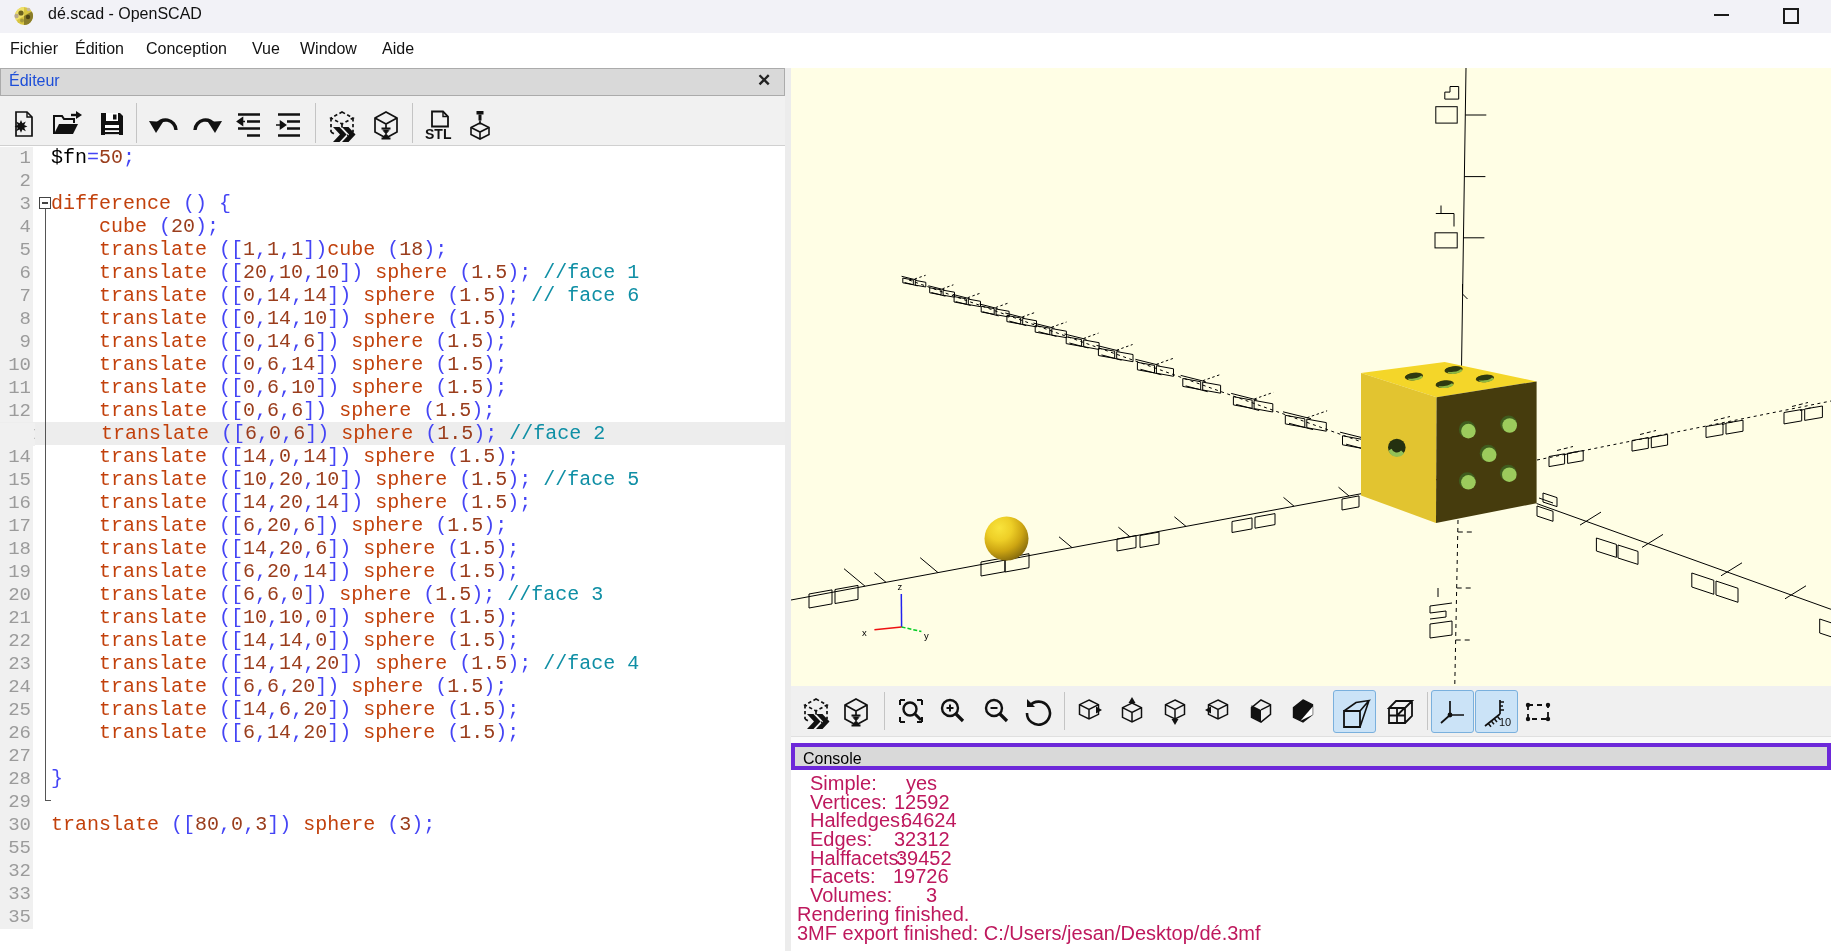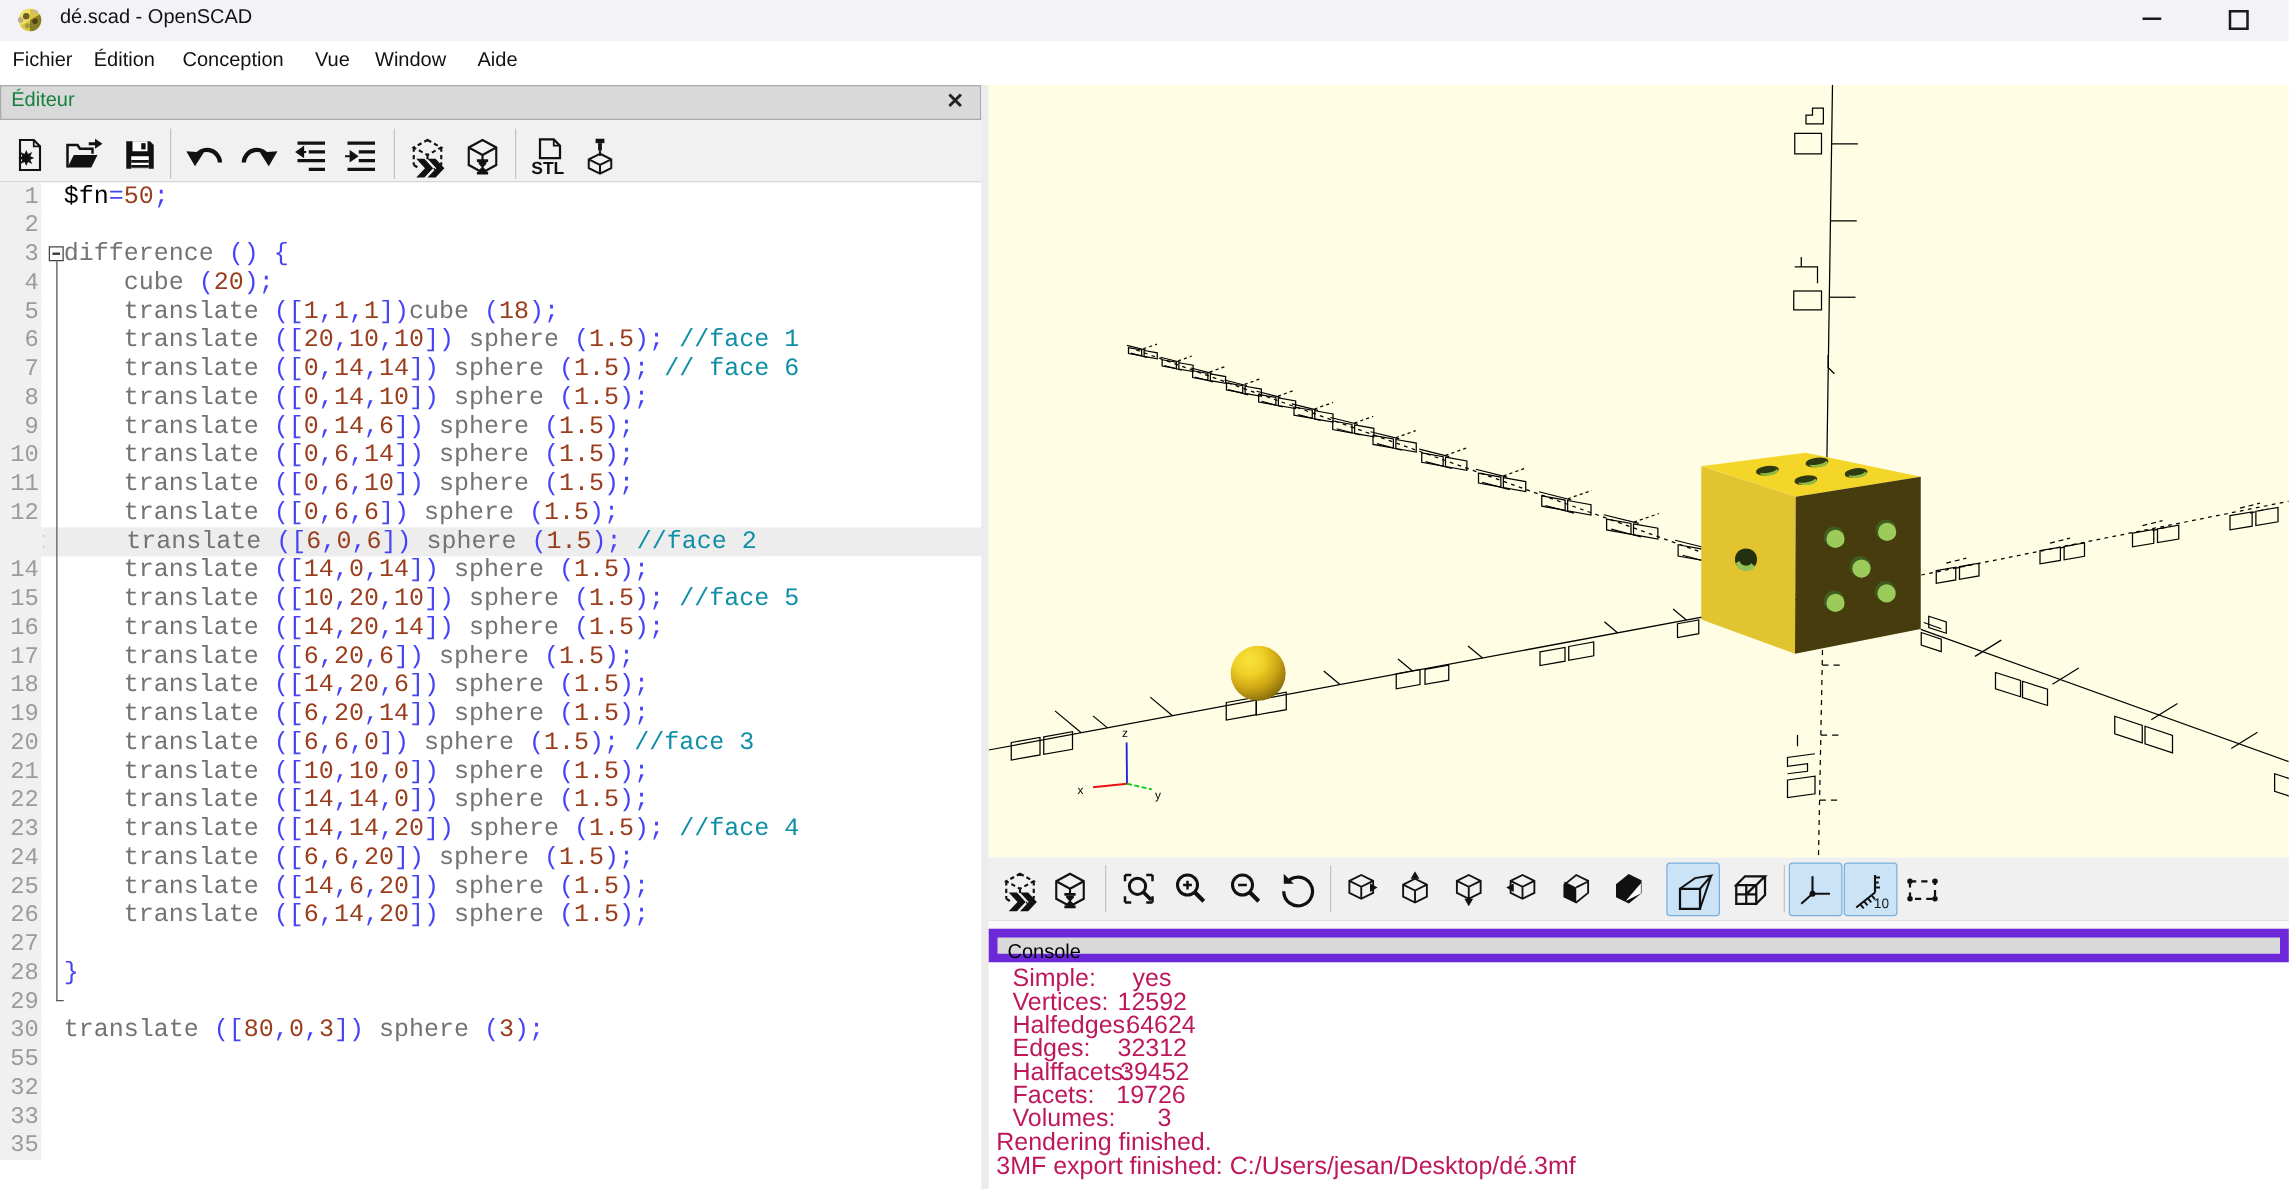--- a/index.html
+++ b/index.html
@@ -17,39 +17,39 @@
 
 
 #menubar { position:absolute; left:0; top:33px; width:1453px; height:35px;
   background:#ffffff; font-size:16px; color:#111; }
 #menubar span { position:absolute; top:7px; }
 
 
 #edpanel { position:absolute; left:0; top:68px; width:785px; height:883px; background:#fff; }
 #edheader { position:absolute; left:0; top:0; width:785px; height:28px;
   background:#d9d9d9; border:1px solid #ababab; }
-#edheader .t { position:absolute; left:8px; top:3px; font-size:16px; color:#15803d; }
+#edheader .t { position:absolute; left:8px; top:3px; font-size:16px; color:#1d4ed8; }
 #edheader .x { position:absolute; left:756px; top:1px; font-size:17px; color:#222; font-weight:bold;}
 #edtoolbar { position:absolute; left:0; top:28px; width:785px; height:50px;
   background:#f1f1f1; border-bottom:1px solid #d0d0d0; }
 #edtoolbar .sep { position:absolute; top:7px; width:1px; height:40px; background:#c4c4c4; }
 #edtoolbar svg.icon { position:absolute; top:14px; }
 
 
 #code { position:absolute; left:0; top:78px; width:785px; height:805px; background:#fff;
   font-family:"Liberation Mono", monospace; font-size:20px; }
 .cl { position:relative; height:23px; line-height:23px; white-space:pre; }
 .cl.cur .ct { background:#ededed; }
 .cl.cur { background:#ededed; }
 .cl.cur .ln { background:#f0f0f0;padding-left:33px; }
 .ln { display:inline-block; width:33px; text-align:right; color:#9b9b9b;
   background:#f0f0f0; padding-right:2px; font-size:19px; }
 .ct { display:inline-block; padding-left:18px; }
 .ind { display:inline-block; width:48px; }
-.k { color:#737373; }
+.k { color:#c2410c; }
 .p { color:#4545f5; }
 .n { color:#9a3d1c; }
 .c { color:#0f8fa5; }
 .v { color:#000; }
 #gutterband { position:absolute; left:0; top:0; width:52px; height:805px; background:#f0f0f0; z-index:-1; }
 #foldline { position:absolute; left:45px; top:63px; width:1px; height:592px; background:#555; }
 #foldfoot { position:absolute; left:45px; top:654px; width:6px; height:1px; background:#555; }
 .foldbox { position:absolute; left:39px; top:5px; width:12px; height:12px;
   border:1px solid #444; background:#fff; }
 .foldbox:after { content:""; position:absolute; left:2px; top:4px; width:6px; height:2px; background:#444; }
@@ -60,21 +60,21 @@
 
 #vport { position:absolute; left:791px; top:68px; width:1040px; height:618px; background:#fffee5; }
 #vtoolbar { position:absolute; left:791px; top:686px; width:1040px; height:51px;
   background:#f0f0f0; border-bottom:1px solid #e0e0e0;}
 #vtoolbar .sep { position:absolute; top:6px; width:1px; height:38px; background:#c4c4c4; }
 #vtoolbar svg.icon { position:absolute; top:11px; }
 .hl { position:absolute; top:4px; width:43px; height:43px; background:#cbe3f7;
   border:1px solid #7ab0dd; border-radius:3px; }
 #gapwhite { position:absolute; left:791px; top:737px; width:1040px; height:6px; background:#fafafa; }
 #consoleheader { position:absolute; left:791px; top:743px; width:1040px; height:27px;
-  background:#d9d9d9; border:7px solid #6d28d9; }
+  background:#d9d9d9; border:4px solid #6d28d9; }
 #consoleheader .t { position:absolute; left:8px; top:3px; font-size:16px; color:#000; }
 #consolebody { position:absolute; left:791px; top:770px; width:1040px; height:134px;
   background:#ffffff; font-size:20px; color:#be185d; }
 #consolebody div { height:18.7px; line-height:18.7px; white-space:pre; }
 </style>
 </head>
 <body>
 <div id="root">
 <div id="titlebar">
   <svg class="ticon" width="22" height="22" viewBox="0 0 22 22">

